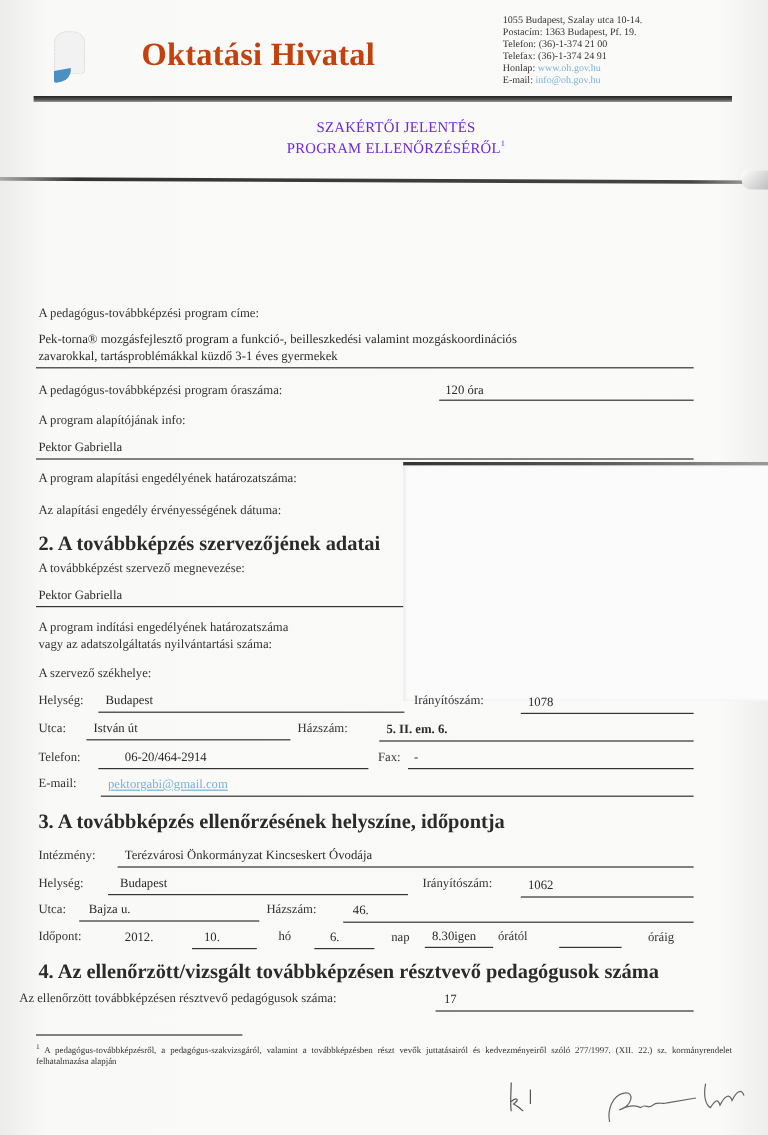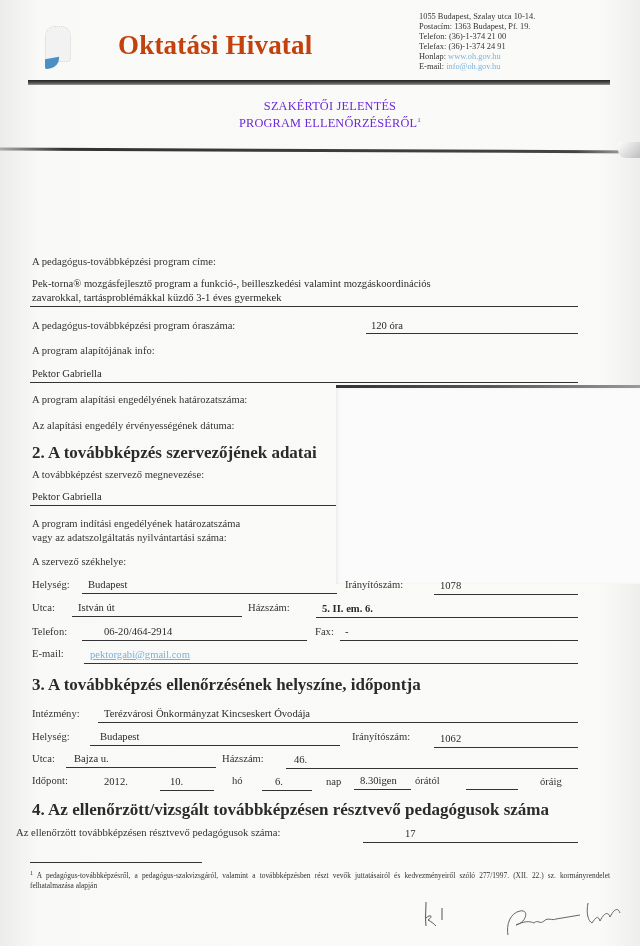--- a/index.html
+++ b/index.html
@@ -149,21 +149,21 @@
 <div class="lbl" style="left:326px; top:776px;">nap</div>
 <div class="val" style="left:360px; top:775px;">8.30igen</div>
 <div class="line" style="left:354px; top:789px; width:57px;"></div>
 <div class="lbl" style="left:415px; top:775px;">órától</div>
 <div class="val" style="left:470px; top:775px;"></div>
 <div class="line" style="left:466px; top:789px; width:52px;"></div>
 <div class="lbl" style="left:540px; top:776px;">óráig</div>
 
 <div class="sec" style="left:32px; top:800px;">4. Az ellenőrzött/vizsgált továbbképzésen résztvevő pedagógusok száma</div>
 <div class="lbl" style="left:16px; top:827px;">Az ellenőrzött továbbképzésen résztvevő pedagógusok száma:</div>
-<div class="val" style="left:370px; top:828px;margin-left:35px;">17</div>
+<div class="val" style="left:370px; top:828px;">17</div>
 <div class="line" style="left:363px; top:842px; width:215px;"></div>
 
 <div class="abs fn-rule"></div>
 <div class="abs footnote"><sup>1</sup> <span>A pedagógus-továbbképzésről, a pedagógus-szakvizsgáról, valamint a továbbképzésben részt vevők juttatásairól és kedvezményeiről szóló 277/1997. (XII. 22.) sz. kormányrendelet felhatalmazása alapján</span></div>
 
 <svg class="sig" style="left:420px; top:898px;" width="30" height="32" viewBox="0 0 30 32">
   <path d="M6 4 C6 12, 5 20, 6 28 M6 20 C10 16, 14 18, 8 22 C12 24, 14 26, 16 28 M22 10 L22 22" stroke="#555" stroke-width="1" fill="none"></path>
 </svg>
 <svg class="sig" style="left:500px; top:895px;" width="130" height="45" viewBox="0 0 130 45">
   <path d="M8 40 C6 30, 10 18, 20 16 C30 14, 26 28, 16 30 C24 26, 30 26, 34 28 C38 24, 40 30, 44 26 C48 22, 52 26, 56 24 L80 20 M88 8 C86 18, 88 26, 92 28 C96 22, 98 20, 100 26 C104 18, 108 16, 110 22 C114 14, 118 12, 120 18" stroke="#666" stroke-width="1" fill="none"></path>

